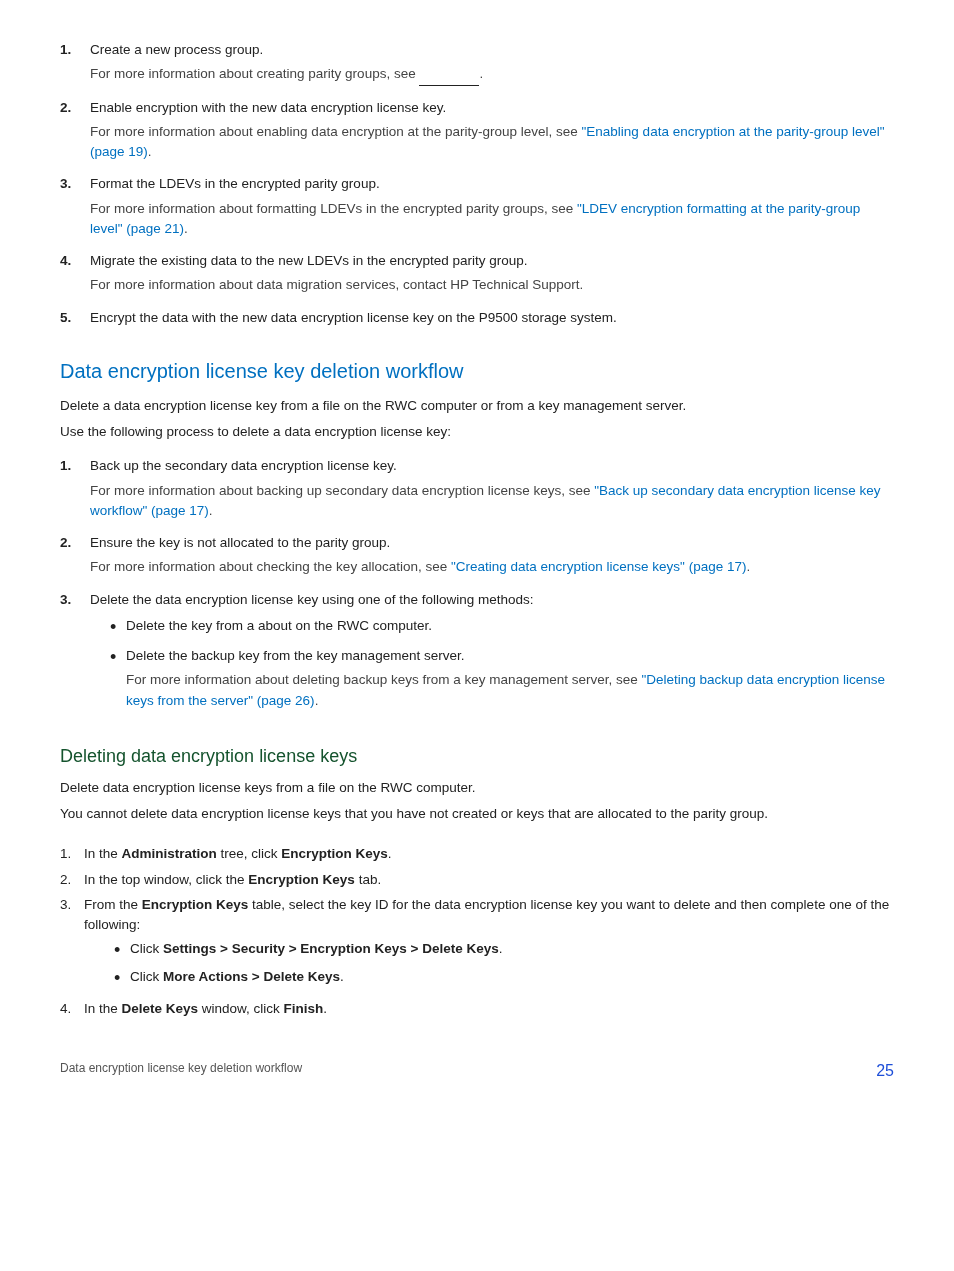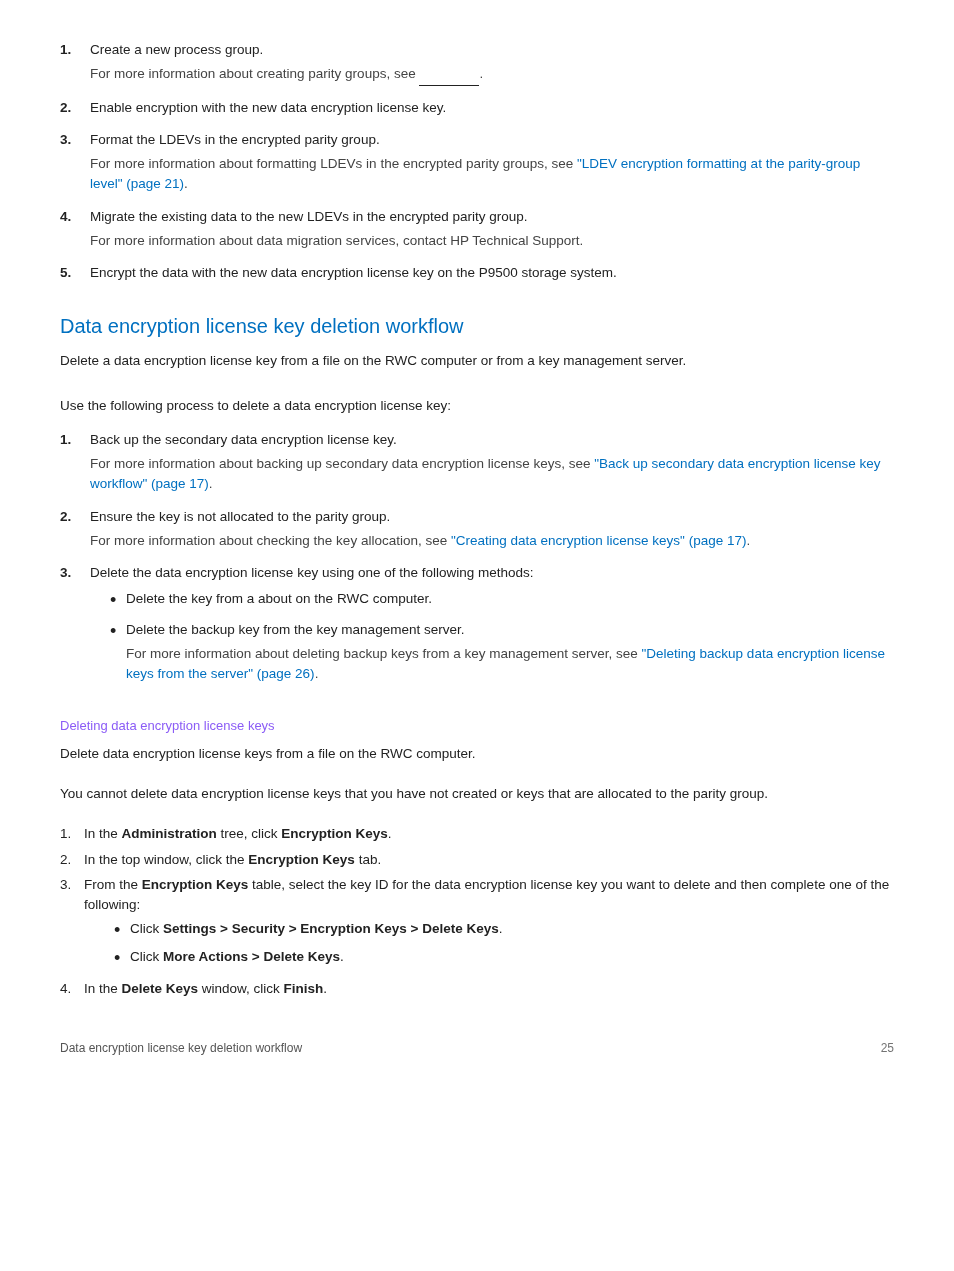--- a/index.html
+++ b/index.html
@@ -18,22 +18,22 @@
       text-decoration: none;
     }
     .section-heading {
       color: #0070c0;
       font-size: 20px;
       font-weight: normal;
       margin: 24px 0 10px 0;
       border-bottom: none;
     }
     .subsection-heading {
-      color: #8b5cf6;
-      font-size: 13px;
+      color: #14532d;
+      font-size: 18px;
       font-weight: normal;
       margin: 22px 0 8px 0;
     }
     .numbered-list-outer {
       list-style: none;
       padding-left: 0;
       margin-bottom: 6px;
     }
     .numbered-list-outer > li {
       display: flex;
@@ -116,20 +116,21 @@
     <div class="list-content">
       <p>Create a new process group.</p>
       <p class="sub-note">For more information about creating parity groups, see <span class="blank-line">&nbsp;&nbsp;&nbsp;&nbsp;&nbsp;&nbsp;&nbsp;&nbsp;</span>.</p>
     </div>
   </li>
 
   <li>
     <span class="list-num">2.</span>
     <div class="list-content">
       <p>Enable encryption with the new data encryption license key.</p>
+      <p class="sub-note">For more information about enabling data encryption at the parity-group level, see <a class="link">"Enabling data encryption at the parity-group level" (page 19)</a>.</p>
     </div>
   </li>
 
   <li>
     <span class="list-num">3.</span>
     <div class="list-content">
       <p>Format the LDEVs in the encrypted parity group.</p>
       <p class="sub-note">For more information about formatting LDEVs in the encrypted parity groups, see <a class="link">"LDEV encryption formatting at the parity-group level" (page 21)</a>.</p>
     </div>
   </li>
@@ -146,21 +147,21 @@
     <span class="list-num">5.</span>
     <div class="list-content">
       <p>Encrypt the data with the new data encryption license key on the P9500 storage system.</p>
     </div>
   </li>
 
 </ol>
 
 <h2 class="section-heading">Data encryption license key deletion workflow</h2>
 
-<p style="margin-bottom:24px;">Delete a data encryption license key from a file on the RWC computer or from a key management server.</p>
+<p style="margin-bottom:6px;">Delete a data encryption license key from a file on the RWC computer or from a key management server.</p>
 <p style="margin-bottom:14px;">Use the following process to delete a data encryption license key:</p>
 
 <ol class="numbered-list-outer">
 
   <li>
     <span class="list-num">1.</span>
     <div class="list-content">
       <p>Back up the secondary data encryption license key.</p>
       <p class="sub-note">For more information about backing up secondary data encryption license keys, see <a class="link">"Back up secondary data encryption license key workflow" (page 17)</a>.</p>
     </div>
@@ -193,21 +194,21 @@
           </div>
         </li>
       </ul>
     </div>
   </li>
 
 </ol>
 
 <h3 class="subsection-heading">Deleting data encryption license keys</h3>
 
-<p style="margin-bottom:20px;">Delete data encryption license keys from a file on the RWC computer.</p>
+<p style="margin-bottom:6px;">Delete data encryption license keys from a file on the RWC computer.</p>
 <p style="margin-bottom:20px;">You cannot delete data encryption license keys that you have not created or keys that are allocated to the parity group.</p>
 
 <ol class="numbered-list-inner">
 
   <li>
     <span class="list-num-inner">1.</span>
     <div>
       In the <strong>Administration</strong> tree, click <strong>Encryption Keys</strong>.
     </div>
   </li>
@@ -244,14 +245,14 @@
     <span class="list-num-inner">4.</span>
     <div>
       In the <strong>Delete Keys</strong> window, click <strong>Finish</strong>.
     </div>
   </li>
 
 </ol>
 
 <div class="footer-line">
   <span style="flex:1; color:#555; font-size:12px;">Data encryption license key deletion workflow</span>
-  <span style="color:#737373; font-size:12px;">25</span>
+  <span style="color:#1d4ed8; font-size:16px;">25</span>
 </div>
 
 </body></html>

